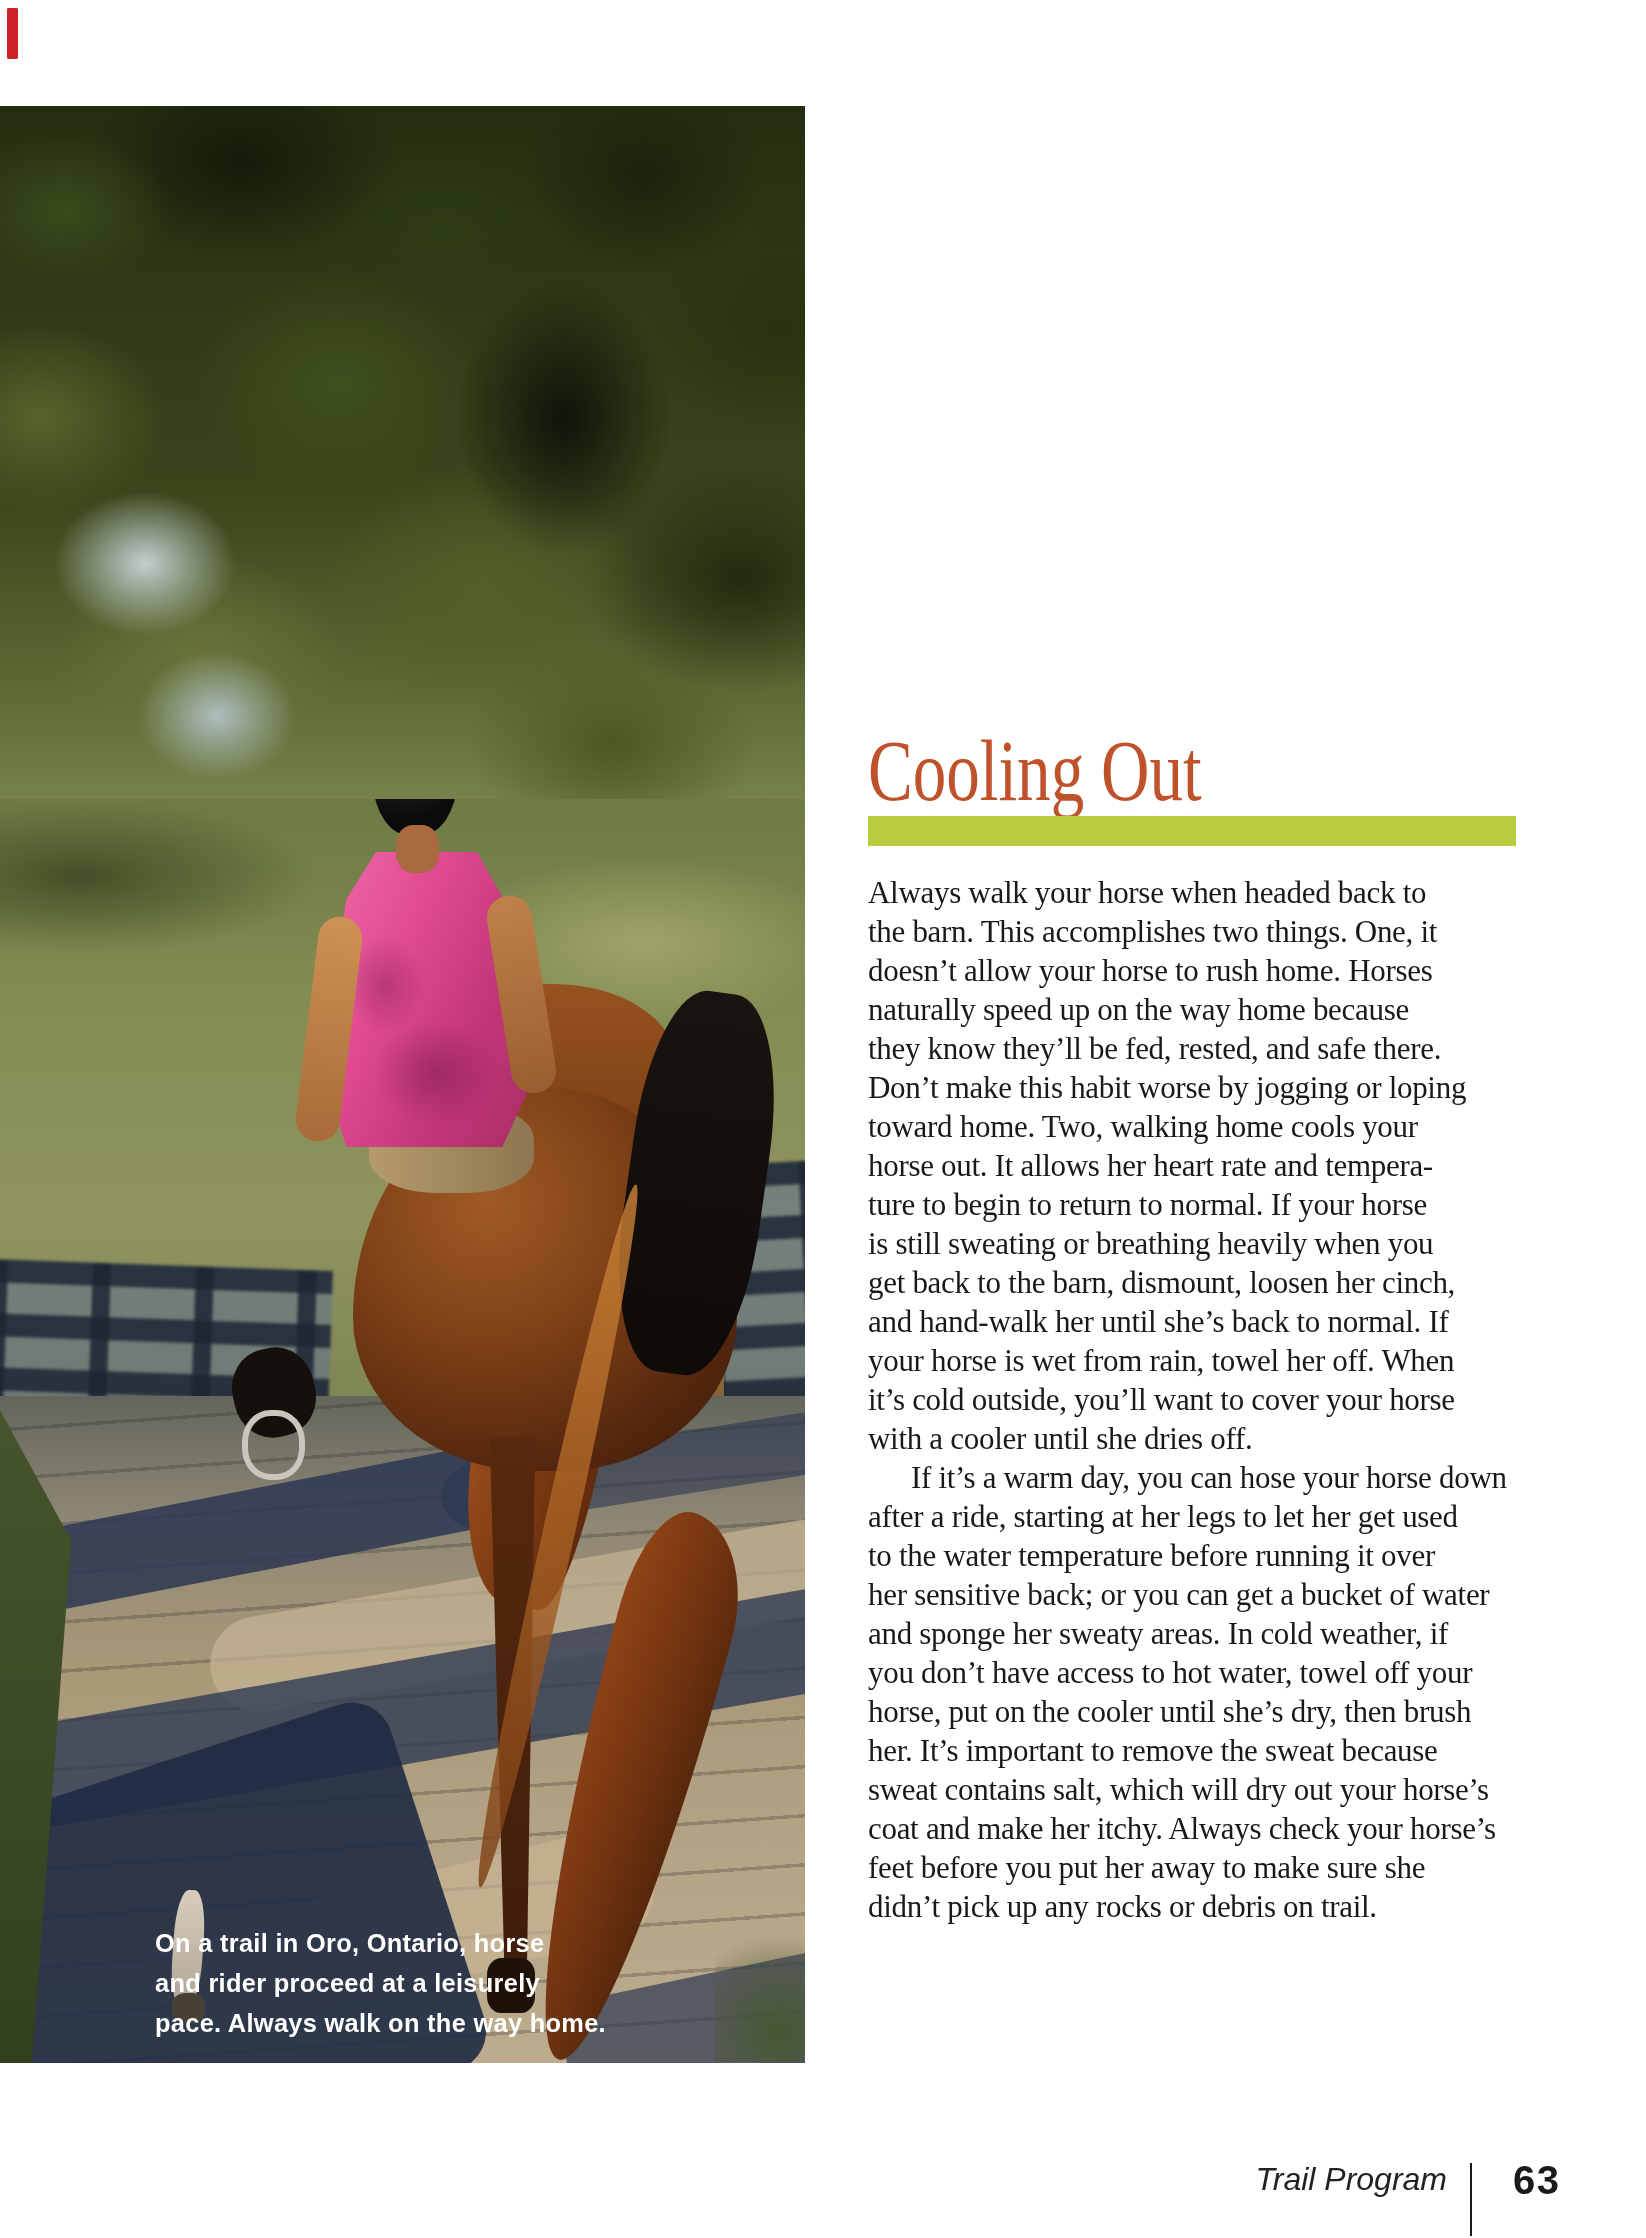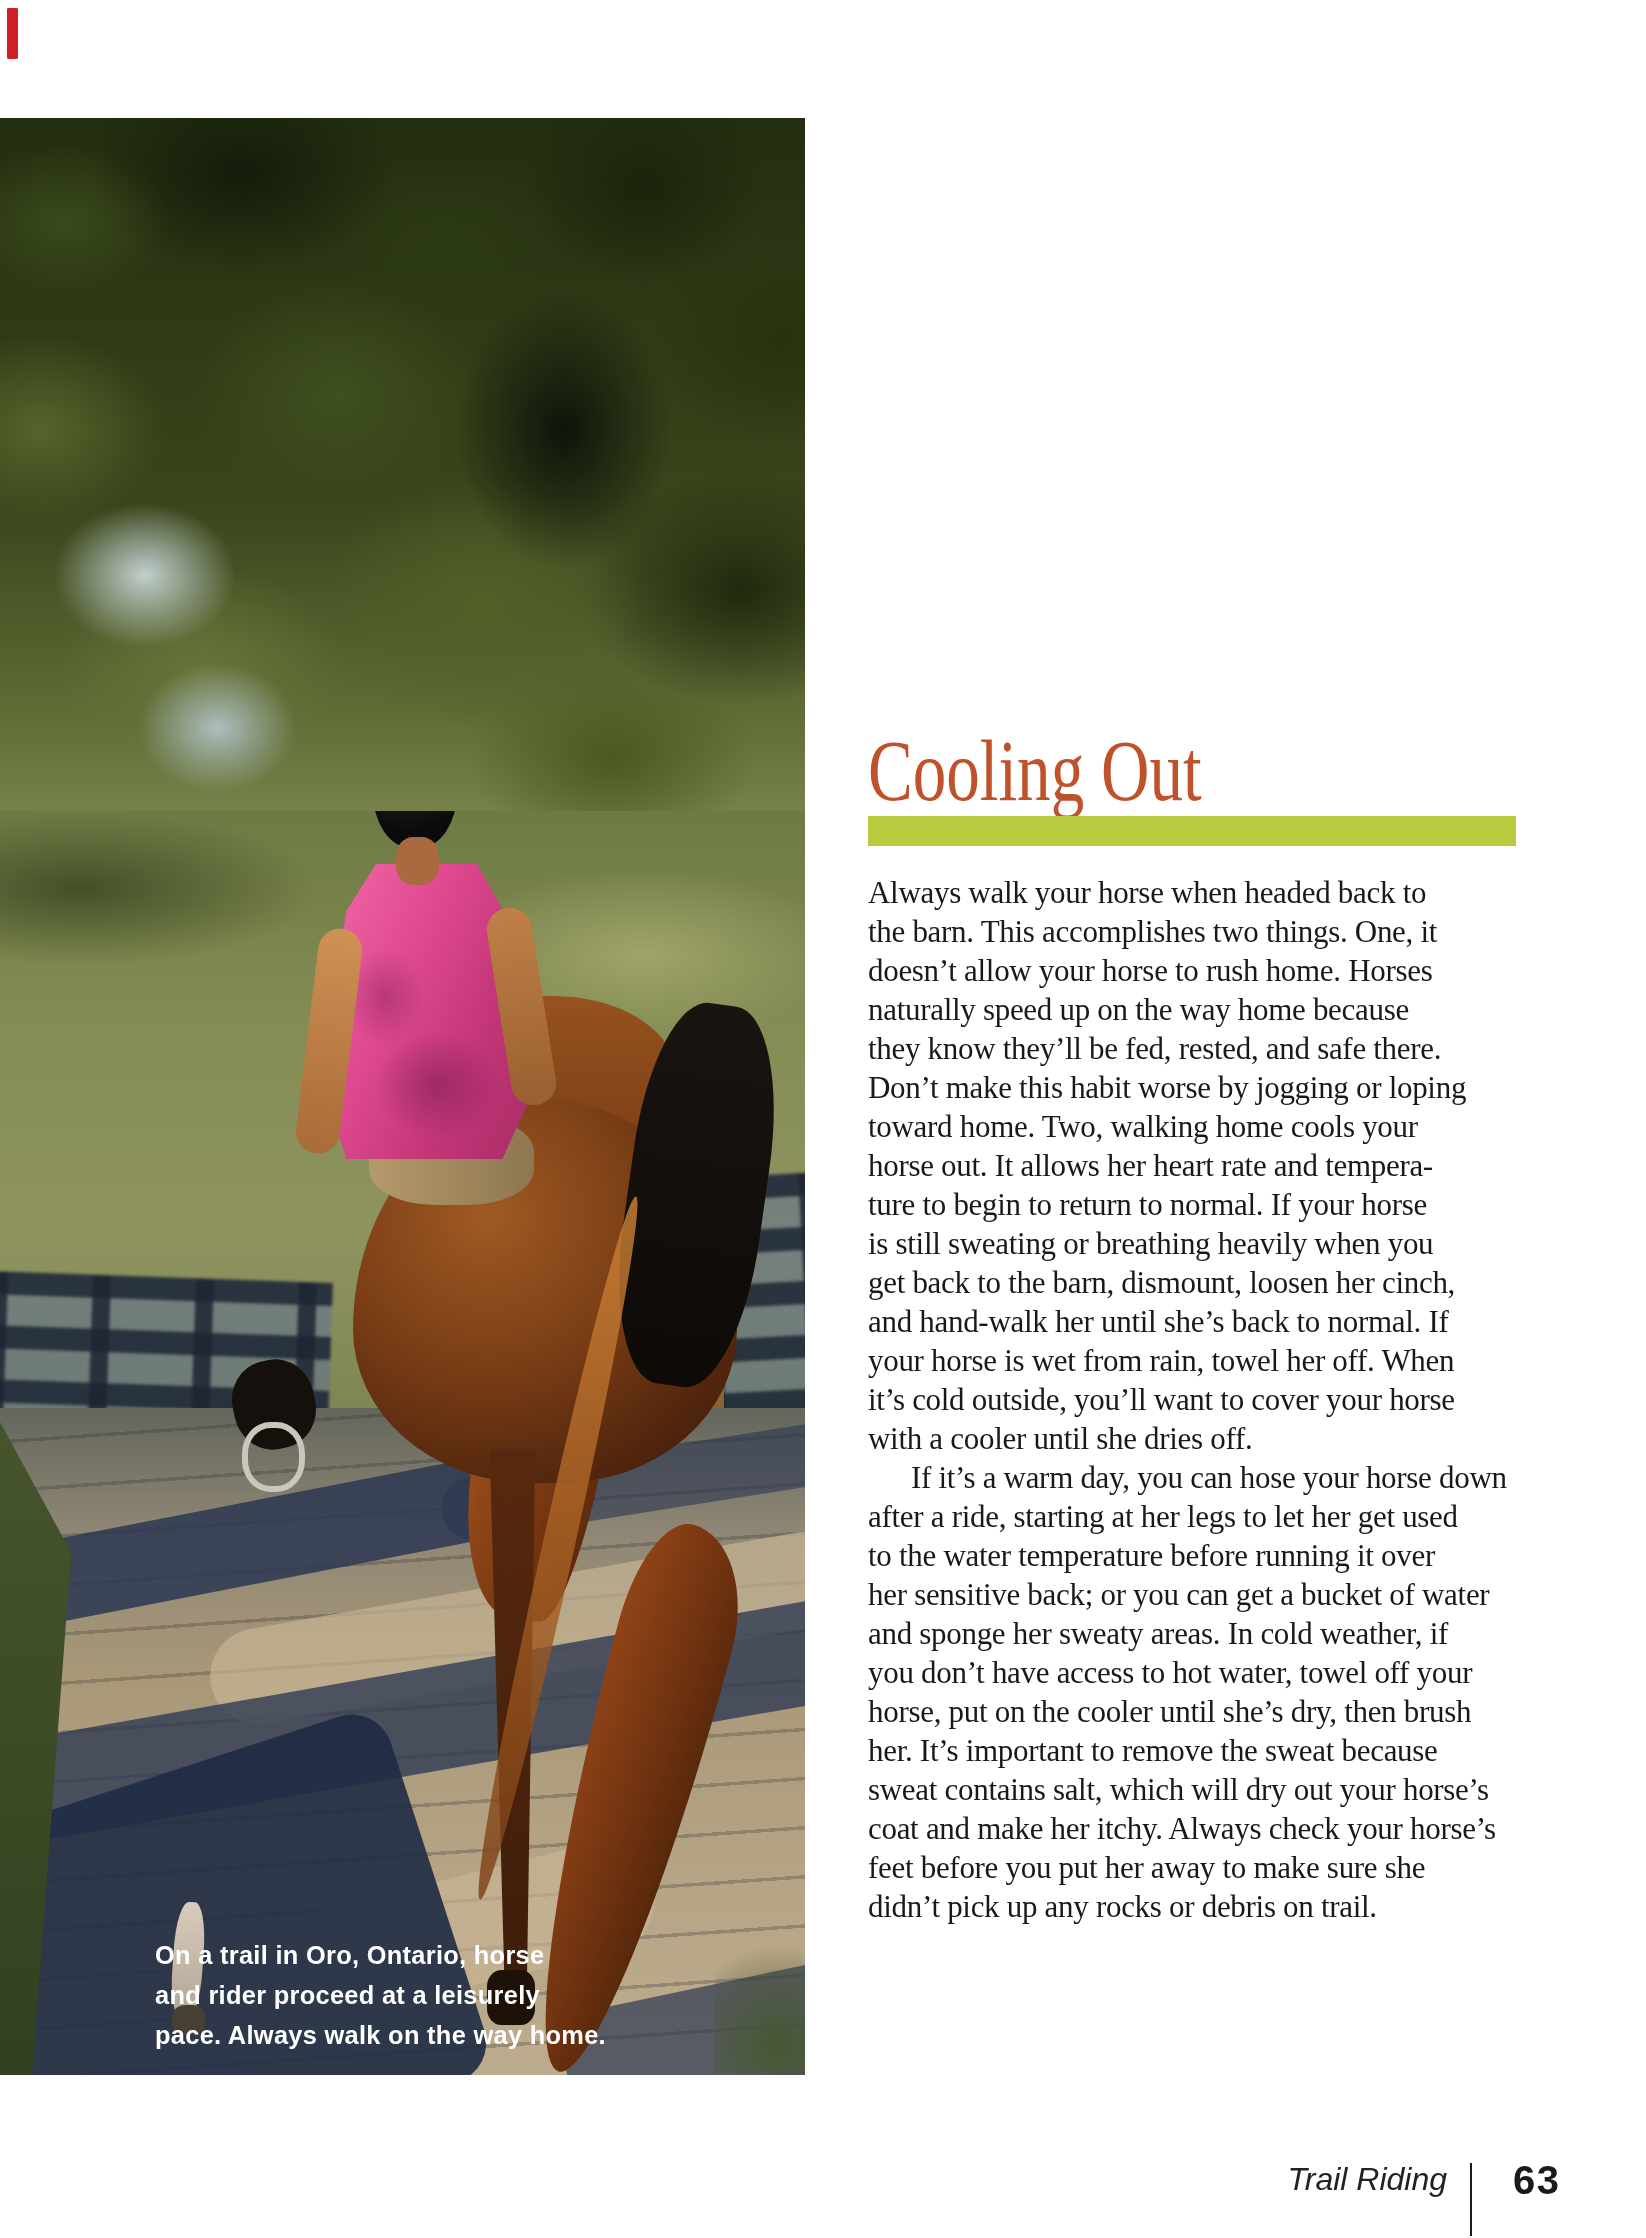--- a/index.html
+++ b/index.html
@@ -3,21 +3,21 @@
 <meta charset="utf-8">
 <style>
   html,body{margin:0;padding:0;background:#ffffff;}
   .page{
     position:relative;width:1647px;height:2239px;background:#ffffff;overflow:hidden;
     font-family:"Liberation Serif",serif;color:#191919;
   }
   
   .chapter-tab{position:absolute;left:6.9px;top:8.2px;width:11px;height:51px;background:#ce2127;border-radius:1.4px;}
   
-  .photo{position:absolute;left:0;top:118px;width:805px;height:1957px;overflow:hidden;background:#3b82f6;}
+  .photo{position:absolute;left:0;top:106px;width:805px;height:1957px;overflow:hidden;background:#3b82f6;}
   .photo *{position:absolute;}
   .foliage{left:0;top:0;width:100%;height:693px;
     background:
       radial-gradient(ellipse 151px 110px at 8% 15%, #3a4a1c 0%, rgba(0,0,0,0) 70%),
       radial-gradient(ellipse 206px 137px at 30% 8%, #141c0a 0%, rgba(0,0,0,0) 75%),
       radial-gradient(ellipse 178px 123px at 55% 18%, #2c3a14 0%, rgba(0,0,0,0) 70%),
       radial-gradient(ellipse 165px 137px at 80% 10%, #1a240c 0%, rgba(0,0,0,0) 72%),
       radial-gradient(ellipse 192px 151px at 97% 32%, #27330f 0%, rgba(0,0,0,0) 70%),
       radial-gradient(ellipse 144px 185px at 70% 45%, #0e140a 0%, rgba(0,0,0,0) 75%),
       radial-gradient(ellipse 206px 165px at 42% 40%, #3f4f1e 0%, rgba(0,0,0,0) 70%),
@@ -196,18 +196,18 @@
 and sponge her sweaty areas. In cold weather, if
 you don’t have access to hot water, towel off your
 horse, put on the cooler until she’s dry, then brush
 her. It’s important to remove the sweat because
 sweat contains salt, which will dry out your horse’s
 coat and make her itchy. Always check your horse’s
 feet before you put her away to make sure she
 didn’t pick up any rocks or debris on trail.</p>
   </div>
 
-  <div class="footer-section">Trail Riding</div>
+  <div class="footer-section">Trail Program</div>
   <div class="footer-rule"></div>
   <div class="footer-page">63</div>
 
 </div>
 
 
 </body></html>

